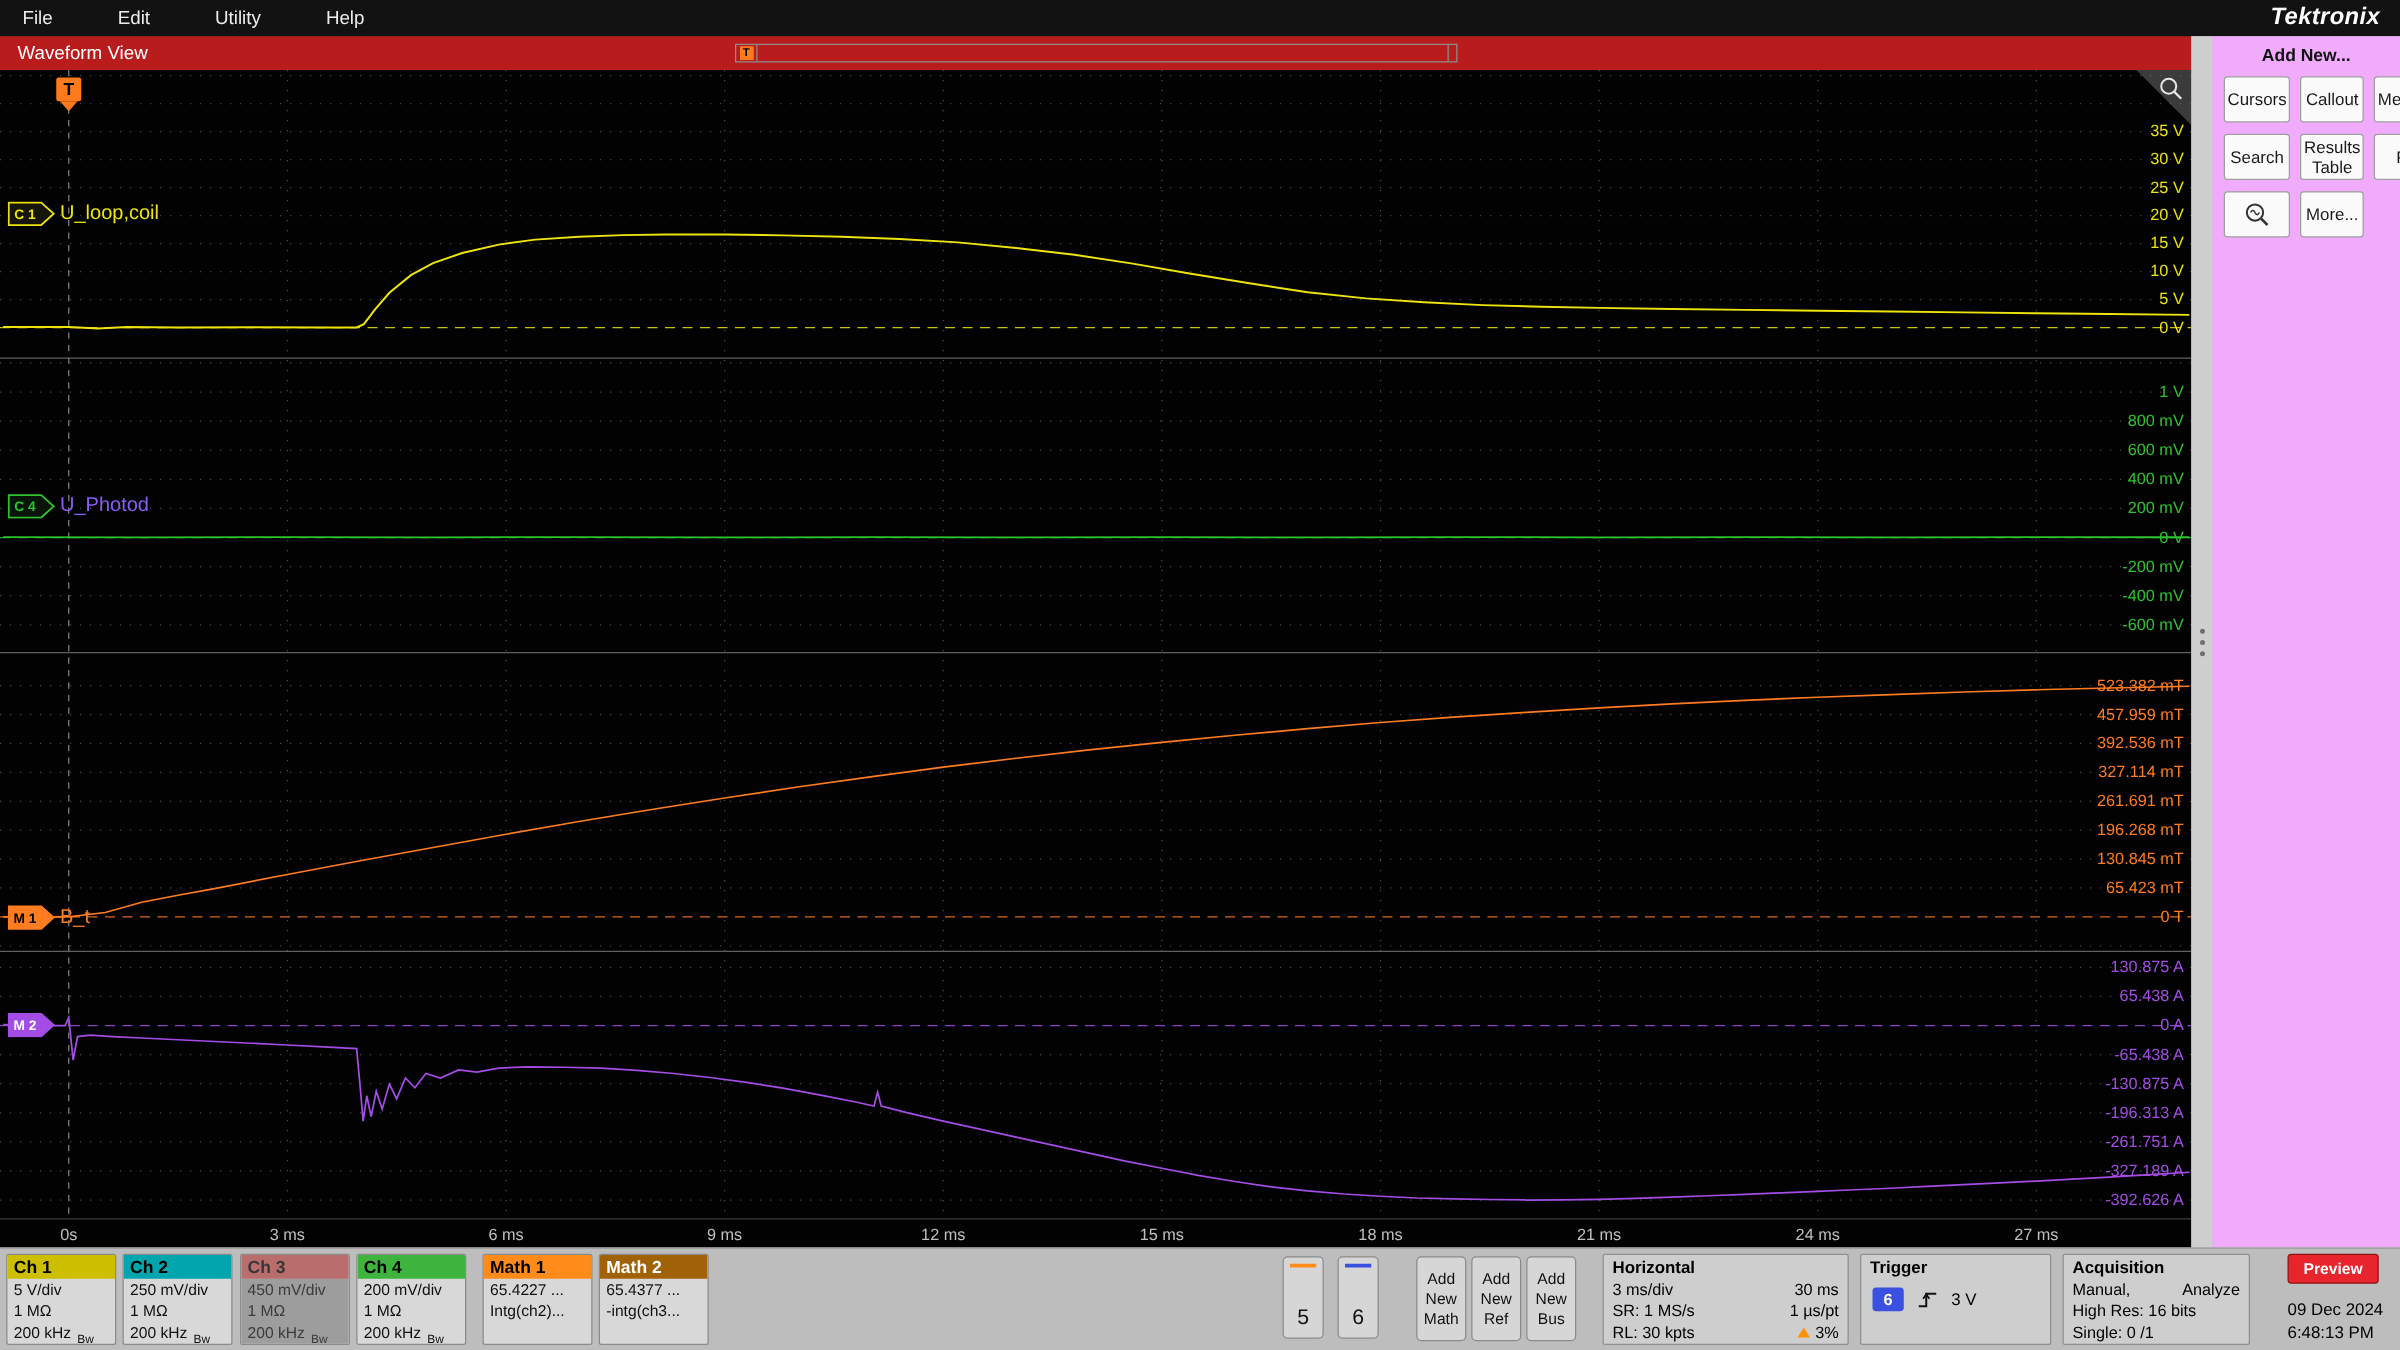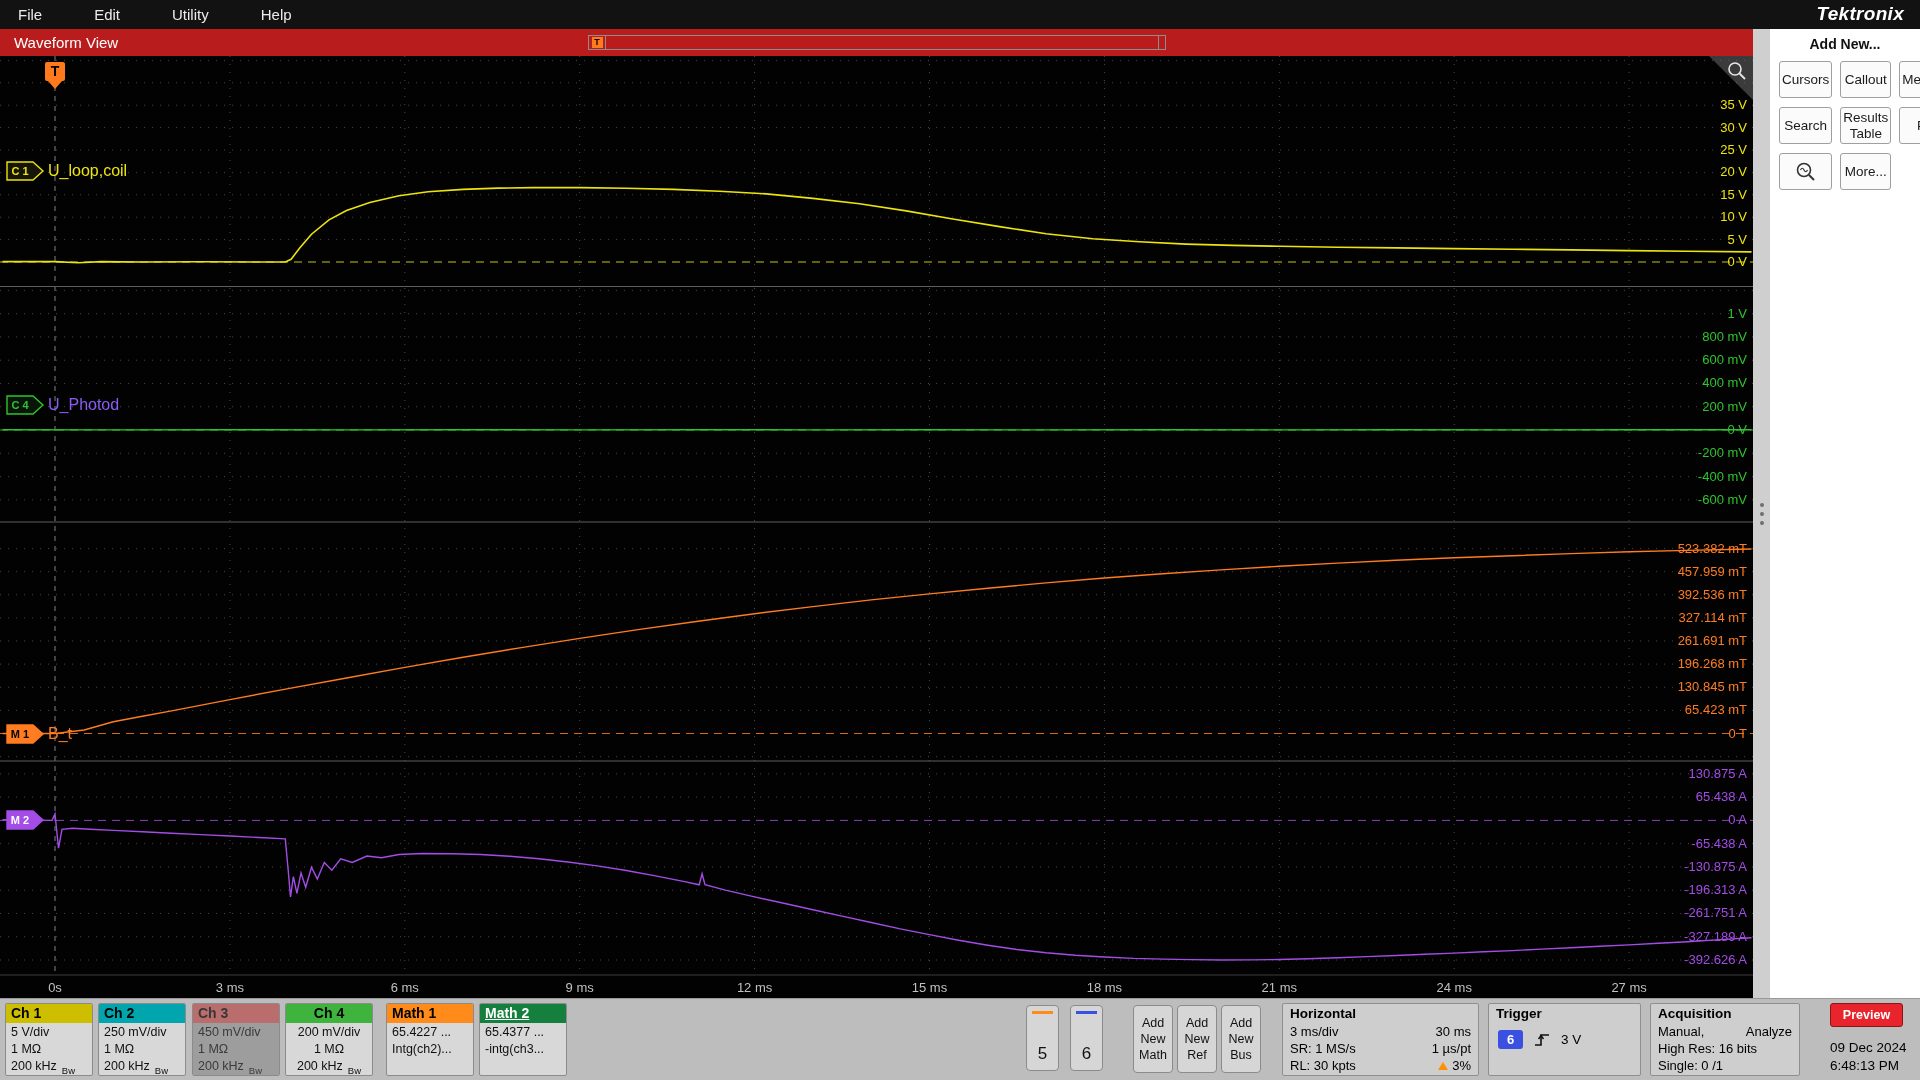--- a/index.html
+++ b/index.html
@@ -30,21 +30,21 @@
   .trig-box{width:20px;height:19px;background:#ff7a1c;color:#000;font-weight:bold;font-size:14px;line-height:19px;border-radius:2px}
   .trig-tail{width:0;height:0;margin:0 auto;border-left:7px solid transparent;border-right:7px solid transparent;border-top:8px solid #ff7a1c}
   .corner-zoom{position:absolute;right:0;top:0;width:0;height:0;border-top:44px solid rgba(115,115,115,.5);border-left:44px solid transparent}
   .corner-zoom-icon{position:absolute;right:5px;top:4px}
 
   
   .splitter{position:absolute;left:1753px;top:29px;width:17px;height:969px;background:#cfcfcf;display:flex;flex-direction:column;align-items:center;justify-content:center;gap:5px}
   .splitter .dot{width:4px;height:4px;border-radius:50%;background:#6f6f6f}
 
   
-  .sidebar{position:absolute;left:1770px;top:29px;width:150px;height:969px;background:#ffffff}
+  .sidebar{position:absolute;left:1770px;top:29px;width:150px;height:969px;background:#f0abfc}
   .sb-header{text-align:center;font-weight:bold;font-size:14px;color:#111;padding:7px 0 5px}
   .sb-grid{display:grid;grid-template-columns:1fr 1fr 1fr;gap:9px 8px;padding:4px 9px}
   .sb-btn{min-height:37px;background:#fbfbfb;border:1px solid #9f9f9f;border-radius:3px;font-size:13.5px;color:#1a1a1a;line-height:1.15;padding:2px;font-family:inherit;display:flex;align-items:center;justify-content:center;text-align:center}
 
   
   .bottom-bar{position:absolute;left:0;top:998px;width:1920px;height:82px;background:#bdbdbd;border-top:1px solid #999}
   .badge{position:absolute;top:4px;width:88px;height:73px;border:1px solid #8b8b8b;border-radius:2px;overflow:hidden;background:#d8d8d8}
   .b-head{height:19px;font-size:14px;font-weight:bold;padding:1px 5px;color:#000}
   .b-body{padding:1px 5px;font-size:12.5px;color:#101010;line-height:17px;height:56px}
   .badge.inactive .b-body{background:#9d9d9d;color:#3b3b3b}
@@ -324,37 +324,37 @@
         </div>
       </div>
       <div class="badge inactive" style="left: 192px;">
         <div class="b-head" style="background: rgb(176, 74, 74); color: rgb(0, 0, 0);">Ch 3</div>
         <div class="b-body">
           <div class="b-row">450 mV/div</div>
           <div class="b-row">1 MΩ</div>
           <div class="b-row">200 kHz<span class="bw">Bw</span></div>
         </div>
       </div>
-      <div class="badge" style="left: 285px; text-align: center;">
+      <div class="badge" style="left: 285px;">
         <div class="b-head" style="background: rgb(62, 180, 62); color: rgb(0, 0, 0);">Ch 4</div>
         <div class="b-body">
           <div class="b-row">200 mV/div</div>
           <div class="b-row">1 MΩ</div>
           <div class="b-row">200 kHz<span class="bw">Bw</span></div>
         </div>
       </div>
       <div class="badge" style="left: 386px;">
         <div class="b-head" style="background: rgb(255, 140, 26); color: rgb(0, 0, 0);">Math 1</div>
         <div class="b-body">
           <div class="b-row">65.4227 ...</div>
           <div class="b-row">Intg(ch2)...</div>
         </div>
       </div>
       <div class="badge" style="left: 479px;">
-        <div class="b-head" style="background: #15803d; color: rgb(255, 255, 255); text-decoration: underline;">Math 2</div>
+        <div class="b-head" style="background: #a16207; color: rgb(255, 255, 255);">Math 2</div>
         <div class="b-body">
           <div class="b-row">65.4377 ...</div>
           <div class="b-row">-intg(ch3...</div>
         </div>
       </div>
       <button class="chan-btn" style="left: 1026px;">5<div class="stripe" style="background: rgb(255, 140, 26);"></div></button>
       <button class="chan-btn" style="left: 1070px;">6<div class="stripe" style="background: rgb(58, 80, 224);"></div></button>
       <button class="add-btn" style="left: 1133px;">Add New Math</button>
       <button class="add-btn" style="left: 1177px;">Add New Ref</button>
       <button class="add-btn" style="left: 1221px;">Add New Bus</button>

